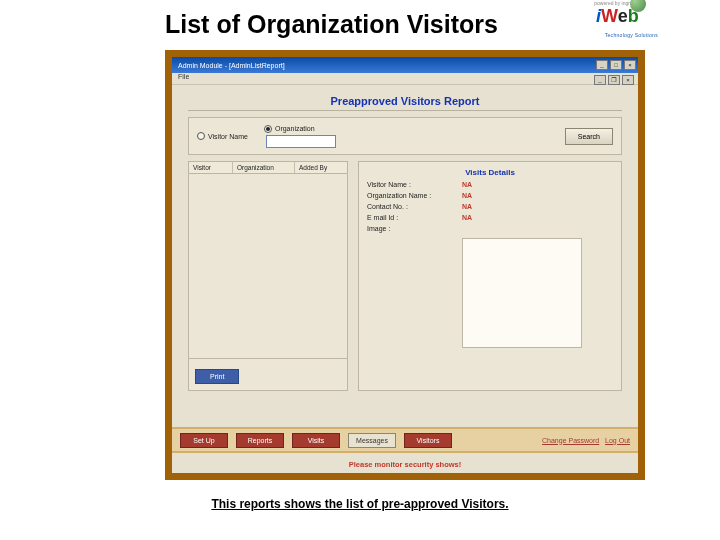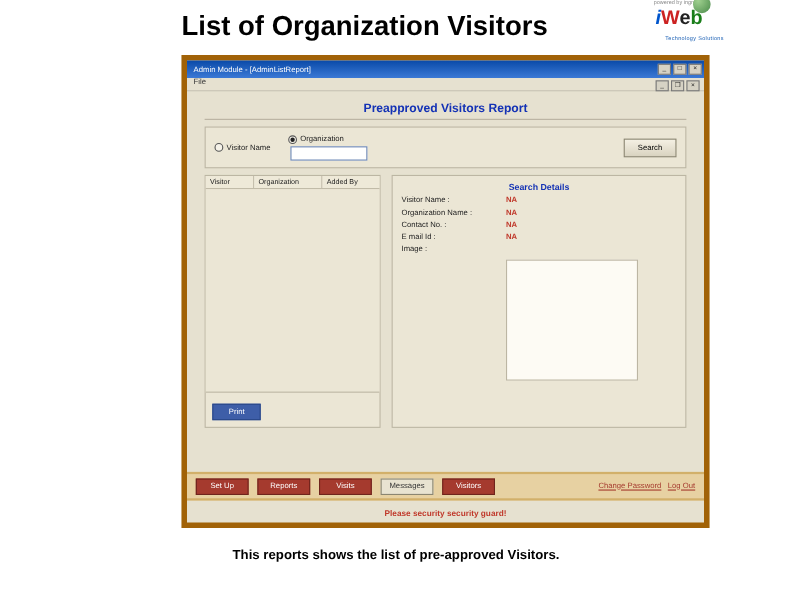--- a/index.html
+++ b/index.html
@@ -18,20 +18,21 @@
     color: #000;
   }
   .slide-caption {
     position: absolute;
     left: 0; right: 0;
     top: 497px;
     text-align: center;
     font-size: 12px;
     font-weight: bold;
     color: #000;
+    text-decoration: underline;
   }
   .logo {
     position: absolute;
     right: 72px; top: 6px;
     width: 52px; height: 28px;
     font-weight: bold;
     font-family: Arial, sans-serif;
   }
   .logo .i { color:#0055cc; font-size:18px; font-style:italic; }
   .logo .w { color:#cc2222; font-size:18px; }
@@ -50,21 +51,21 @@
   .logo-tagline2 {
     position:absolute; right:74px; top:0px;
     font-size:5px; color:#888;
   }
 
   .app {
     position: absolute;
     left: 165px; top: 50px;
     width: 480px; height: 430px;
     background: #e6e1d0;
-    border: 5px solid #a16207;
+    border: 7px solid #a16207;
   }
   .titlebar {
     height: 16px;
     background: linear-gradient(#0a4aa8, #3b79d6);
     display: flex; align-items: center; justify-content: space-between;
     padding: 0 2px;
   }
   .titlebar span.app-title {
     color: #fff;
     font-size: 7px;
@@ -280,21 +281,21 @@
         <div style="width:62px;">Organization</div>
         <div style="flex:1;">Added By</div>
       </div>
       <div class="list-body"></div>
       <div class="print-row">
         <button class="btn print">Print</button>
       </div>
     </div>
 
     <div class="detail-panel">
-      <div class="detail-title">Search Details</div>
+      <div class="detail-title">Visits Details</div>
       <div class="detail-row">
         <span class="lbl">Visitor Name :</span>
         <span class="val">NA</span>
       </div>
       <div class="detail-row">
         <span class="lbl">Organization Name :</span>
         <span class="val">NA</span>
       </div>
       <div class="detail-row">
         <span class="lbl">Contact No. :</span>
@@ -317,17 +318,17 @@
     <div class="nav-btn">Visits</div>
     <div class="nav-btn light">Messages</div>
     <div class="nav-btn">Visitors</div>
     <div class="right-links">
       <a>Change Password</a>
       &nbsp;
       <a>Log Out</a>
     </div>
   </div>
 
-  <div class="scroll-msg">Please security security guard!</div>
+  <div class="scroll-msg">Please monitor security shows!</div>
 
 </div>
 
 <div class="slide-caption">This reports shows the list of pre-approved Visitors.</div>
 
 </body></html>

